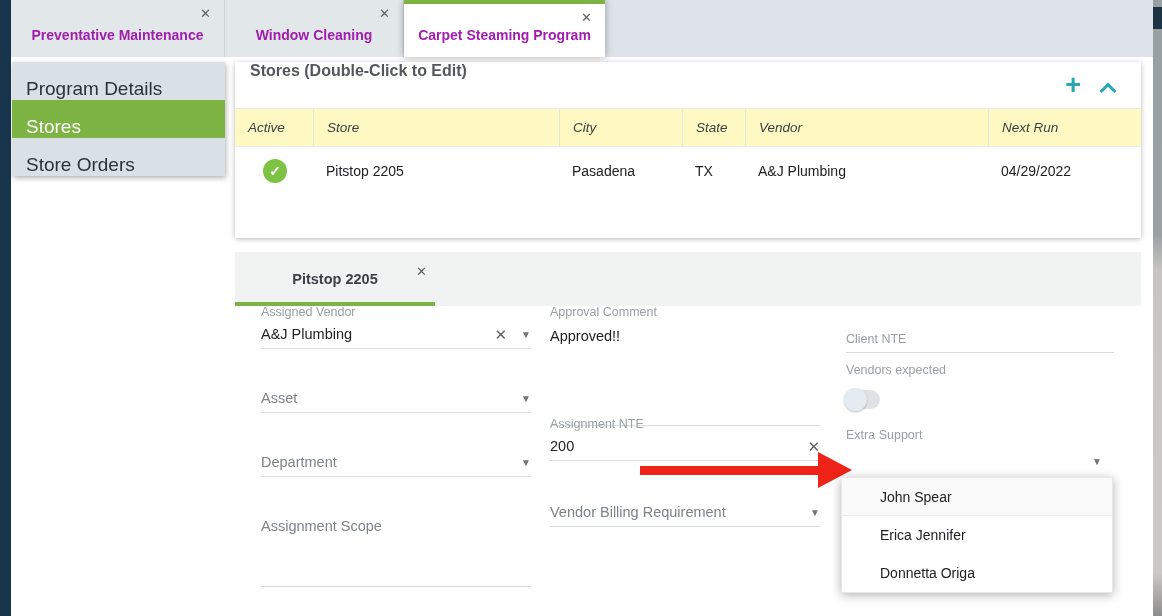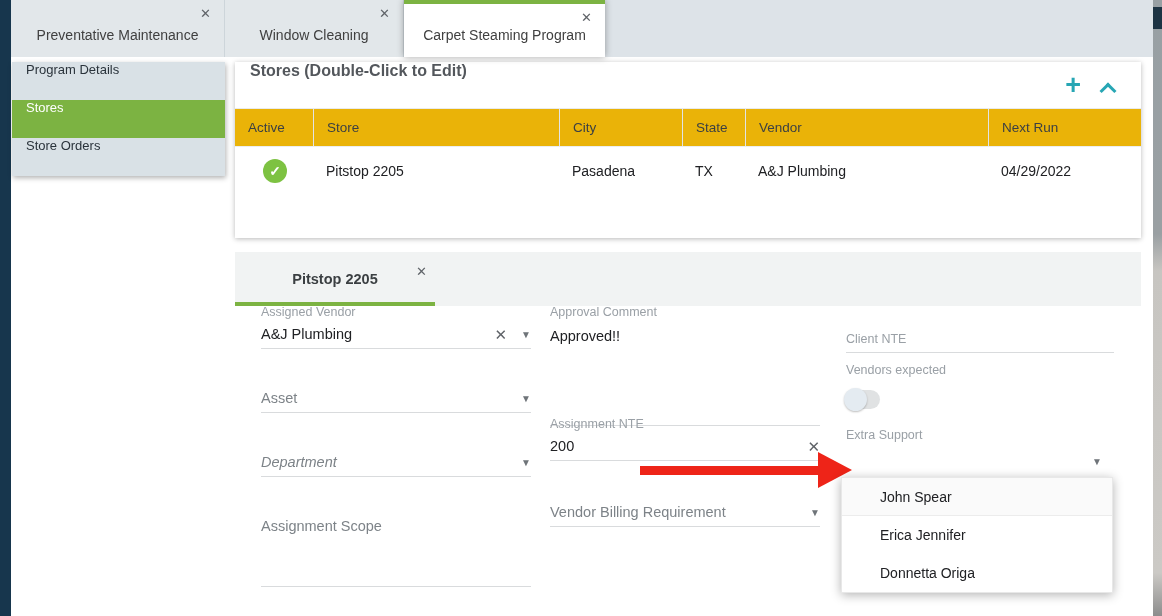--- a/index.html
+++ b/index.html
@@ -17,48 +17,48 @@
 
   
   .right-strip { position:absolute; right:0; top:0; width:9px; height:616px;
     background: linear-gradient(180deg,#98a0a4 0%,#9aa0a3 38%,#c7c5c1 44%,#cbc9c5 93%,#8d8d8d 100%); }
   .right-strip .dark-block { position:absolute; top:7px; left:0; width:9px; height:22px; background:#1d3444; }
 
   
   .top-bar { position:absolute; left:11px; top:0; width:1142px; height:57px; background:#dde3e8; }
   .wtab { position:absolute; top:0; height:57px; display:flex; align-items:center; justify-content:center;
     background:#e2e7ea; border-right:1px solid #cdd5da; cursor:default; }
-  .wtab .wtab-label { font-size:14px; font-weight:400; color:#404040; padding-top:12px; }
+  .wtab .wtab-label { font-size:14px; font-weight:700; color:#a21caf; padding-top:12px; }
   .wtab .close { position:absolute; top:7px; right:13px; font-size:13px; color:#5f6368; line-height:13px; }
   .wtab.active { background:#ffffff; border-top:4px solid #7cb342; border-right:none;
     box-shadow: 0 0 7px rgba(0,0,0,0.35); z-index:3; }
   .wtab.active .wtab-label { padding-top:8px; }
   .wtab1 { left:0; width:214px; }
   .wtab2 { left:214px; width:179px; }
   .wtab3 { left:393px; width:201px; }
 
   
   .sidebar { position:absolute; left:12px; top:62px; width:213px; box-shadow:1px 2px 5px rgba(0,0,0,0.3); z-index:2; }
-  .side-item { height:38px; display:flex; align-items:flex-start; padding-left:14px;
-    background:#d9e1e6; font-size:13px; color:#2a333b; cursor:pointer; }
+  .side-item { height:38px; display:flex; align-items:flex-end; padding-left:14px;
+    background:#d9e1e6; font-size:19px; color:#2a333b; cursor:pointer; }
   .side-item.selected { background:#7cb342; color:#ffffff; }
 
   
   .stores-panel { position:absolute; left:235px; top:62px; width:906px; height:176px; background:#fff;
     box-shadow:0 1px 5px rgba(0,0,0,0.28); }
   .stores-header { position:relative; height:47px; border-bottom:1px solid #e9ebec; display:flex; align-items:flex-start; }
   .stores-title { margin-left:15px; font-size:16px; font-weight:600; color:#53575c; }
   .plus-btn { position:absolute; right:60px; top:6px; font-size:27px; font-weight:700; color:#27a6b4;
     line-height:34px; cursor:pointer; }
   .collapse-btn { position:absolute; right:27px; top:21px; width:12px; height:12px; cursor:pointer; }
   .collapse-btn::before { content:""; position:absolute; left:0; top:2px; width:9px; height:9px;
     border-left:3px solid #27a6b4; border-top:3px solid #27a6b4; transform:rotate(45deg); }
 
-  .grid-header { display:flex; height:38px; background:#eab308; border-bottom:1px solid #eceeef;
-    font-size:13.5px; color:#3c4043; }
+  .grid-header { display:flex; height:38px; background:#fef9c3; border-bottom:1px solid #eceeef;
+    font-size:13.5px; color:#3c4043;font-style:italic; }
   .gh-cell { display:flex; align-items:center; padding-left:13px; border-left:1px solid #e2e4e5; }
   .gh-cell:first-child { border-left:none; }
   .grid-row { display:flex; height:48px; align-items:center; font-size:14px; color:#202124; cursor:pointer; }
   .g-active { width:78px; } .g-store { width:246px; } .g-city { width:123px; }
   .g-state { width:63px; } .g-vendor { width:243px; } .g-next { width:153px; }
   .row-cell { padding-left:13px; }
   .check-circle { width:24px; height:24px; border-radius:50%; background:#7dc242; margin-left:28px;
     display:flex; align-items:center; justify-content:center; color:#fff; font-size:14px; font-weight:700; }
 
   
@@ -182,21 +182,21 @@
   </div>
 </div>
 
 <div class="ffield" style="left:261px; top:390px; width:270px;">
   <div class="fcontrol" style="margin-top:0;">
     <span class="fplaceholder">Asset</span>
     <span class="caret">▼</span>
   </div>
 </div>
 
-<div class="ffield" style="left:261px; top:454px; width:270px;font-style:italic;">
+<div class="ffield" style="left:261px; top:454px; width:270px;">
   <div class="fcontrol" style="margin-top:0;">
     <span class="fplaceholder">Department</span>
     <span class="caret">▼</span>
   </div>
 </div>
 
 <div class="ffield textarea-field" style="left:261px; top:517px; width:270px; height:70px;">
   <span class="fplaceholder">Assignment Scope</span>
 </div>
 

